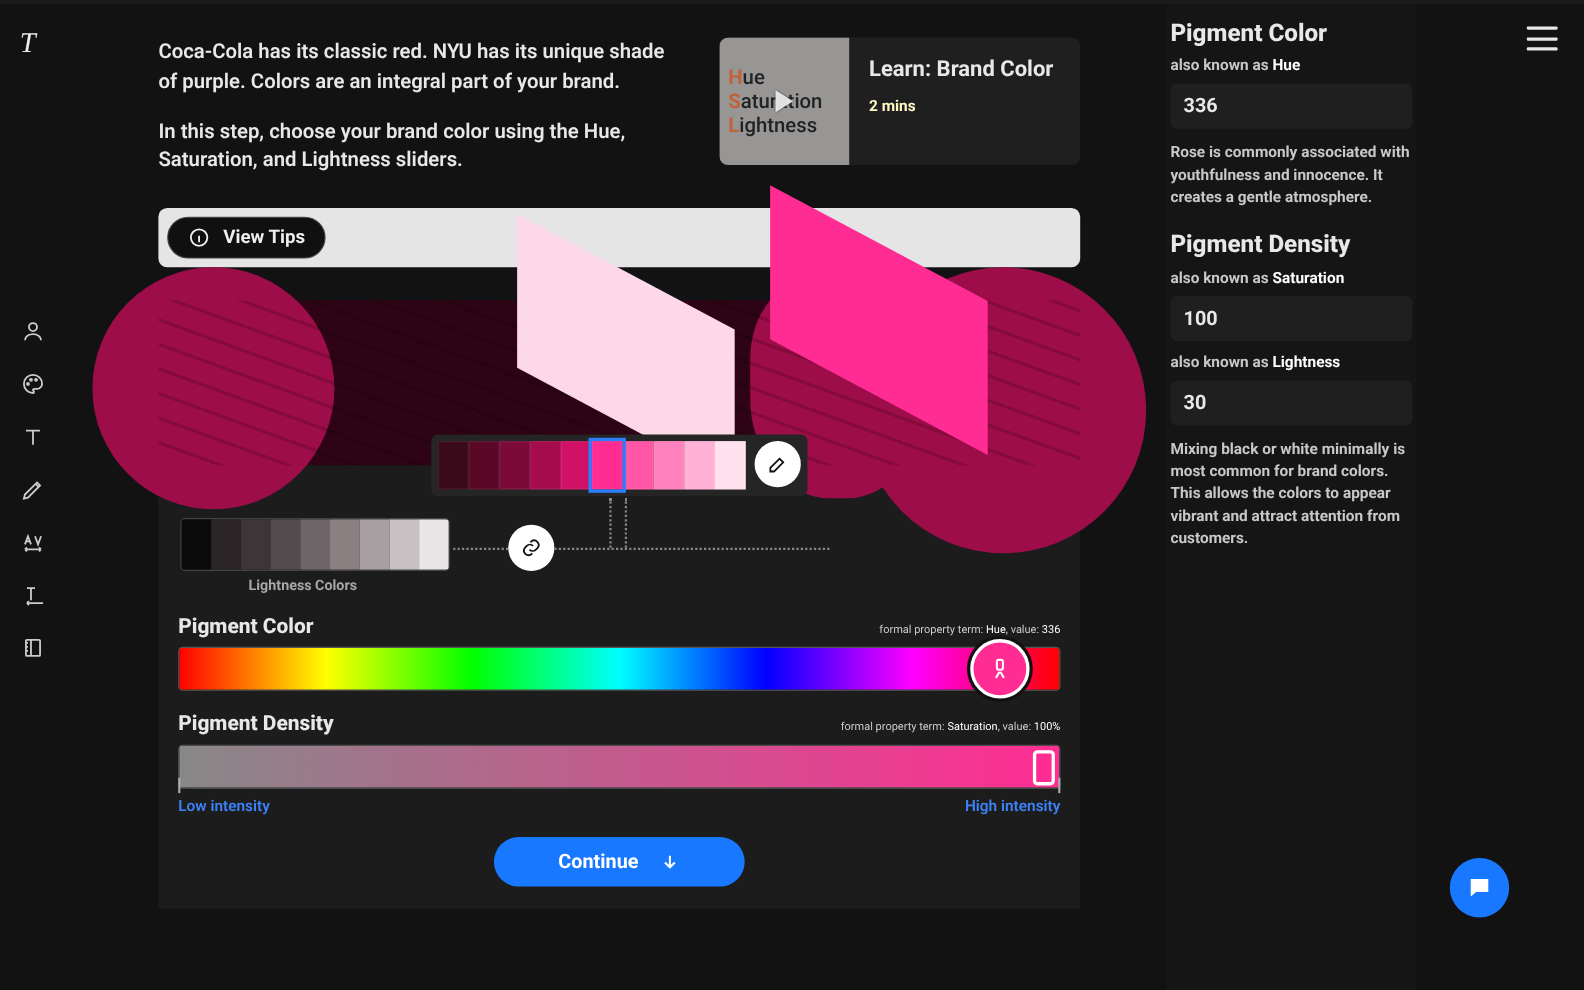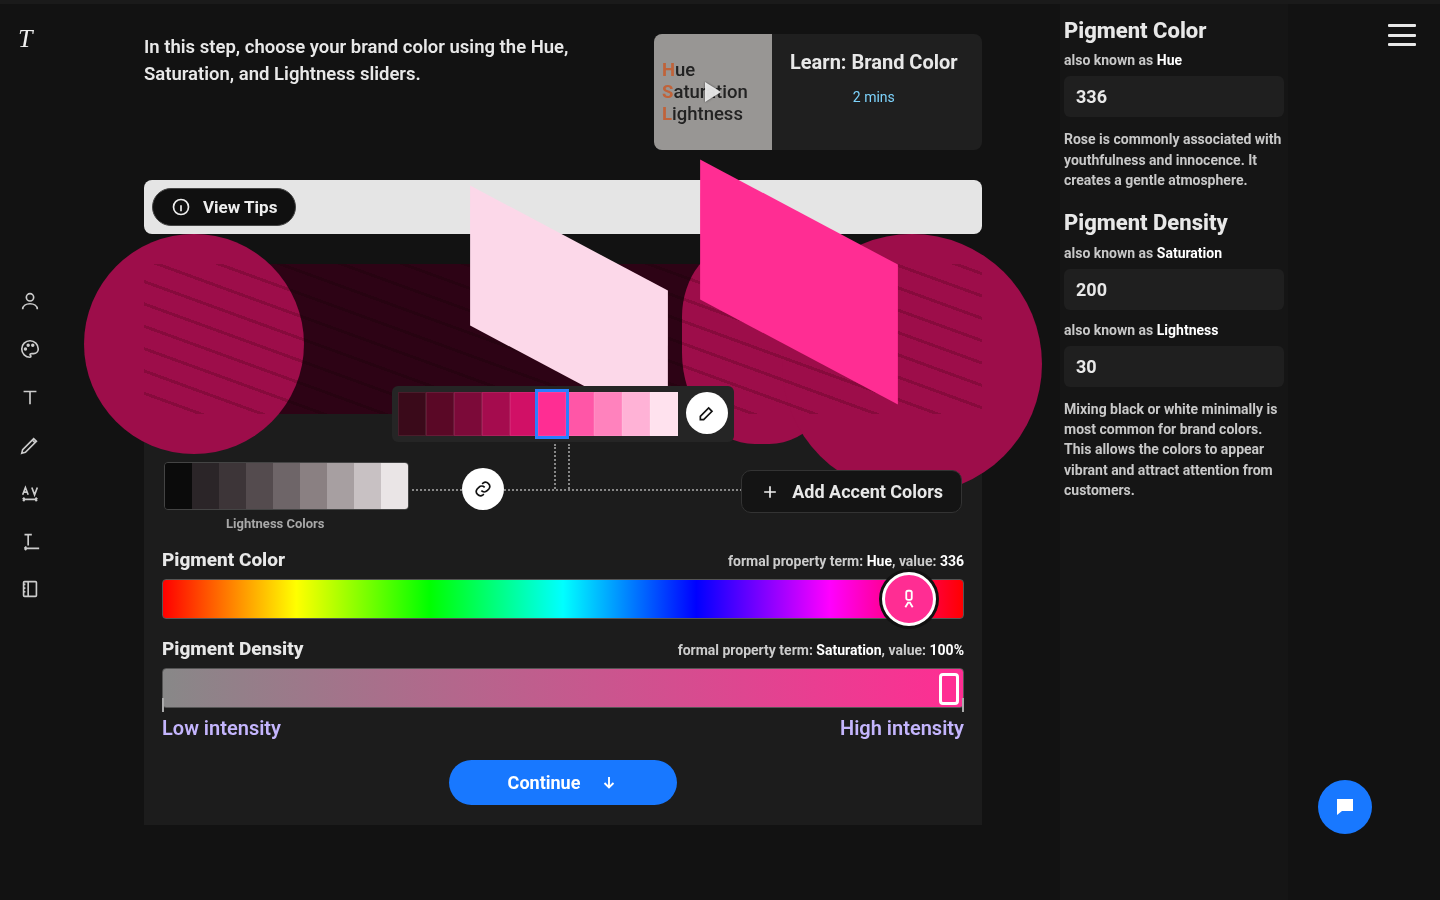--- a/index.html
+++ b/index.html
@@ -67,21 +67,21 @@
   font-size: 18.5px; font-weight: 550; color:#222; position:relative;
 }
 .learn-thumb .h::first-letter,.learn-thumb .s::first-letter,.learn-thumb .l::first-letter{ color:#c0633a; font-weight:700; }
 .learn-thumb .play {
   position:absolute; top:50%; left:50%; transform:translate(-50%,-50%);
   width:0;height:0;border-left:16px solid rgba(255,255,255,0.85);border-top:10px solid transparent;border-bottom:10px solid transparent;
   filter: drop-shadow(0 0 1px #333);
 }
 .learn-info { padding: 16px 18px; }
 .learn-title { font-size: 20px; font-weight: 700; line-height:1.25; }
-.learn-dur { margin-top: 14px; color:#7dd3fc; font-size:14px; font-weight:400;text-align:center; }
+.learn-dur { margin-top: 14px; color:#fef9c3; font-size:14px; font-weight:700; }
 .tips-bar {
   margin-top: 30px; background:#e5e5e5; border-radius:8px; padding:8px;
 }
 .view-tips {
   display:inline-flex; align-items:center; gap:12px;
   background:#101010; border:1px solid #444; border-radius:22px;
   padding:8px 18px; font-size:17px; font-weight:700; color:#eee;
 }
 .view-tips svg{width:20px;height:20px;stroke:#eee;fill:none;stroke-width:2;}
 .preview-area {
@@ -139,21 +139,21 @@
 }
 .add-accent svg{width:20px;height:20px;stroke:#eee;fill:none;stroke-width:2;}
 .dotted{ position:absolute; border-top:2px dotted #888; }
 .dotted.d1{ left:268px; top:45px; width:50px;}
 .dotted.d2{ left:360px; top:45px; width:250px;}
 .dotted.d3{ position:absolute; left:410px; top:0; height:45px; width:0; border-left:2px dotted #888; border-top:none;}
 .dotted.d4{ position:absolute; left:424px; top:0; height:45px; width:0; border-left:2px dotted #888; border-top:none;}
 .slider-section{ margin-top:48px; padding: 0 18px; }
 .slider-head{ display:flex; justify-content:space-between; align-items:baseline; margin-bottom:8px;}
 .slider-title{ font-size:19px; font-weight:800;}
-.slider-meta{ font-size:14px; font-weight:700; color:#ccc;}
+.slider-meta{ font-size:10px; font-weight:400; color:#ccc;}
 .slider-meta .em{ color:#fff;}
 .hue-track{
   height:40px; border:1px solid #555; border-radius:4px; position:relative;
   background: linear-gradient(90deg,
     hsl(0,100%,50%),hsl(30,100%,50%),hsl(60,100%,50%),hsl(90,100%,50%),
     hsl(120,100%,50%),hsl(150,100%,50%),hsl(180,100%,50%),hsl(210,100%,50%),
     hsl(240,100%,50%),hsl(270,100%,50%),hsl(300,100%,50%),hsl(330,100%,50%),hsl(360,100%,50%));
 }
 .hue-handle{
   position:absolute; top:50%; transform:translate(-50%,-50%);
@@ -164,21 +164,21 @@
 }
 .hue-handle svg{width:22px;height:22px;stroke:#fff;fill:none;stroke-width:2;}
 .sat-track{
   height:40px;border:1px solid #555;border-radius:4px;position:relative;margin-top:6px;
   background: linear-gradient(90deg,#888,#ff2d93);
 }
 .sat-handle{
   position:absolute; right:4px; top:4px; width:20px; height:32px;
   border:3px solid #fff; border-radius:4px; background:#ff2d93;
 }
-.intensity-labels{ display:flex;justify-content:space-between;font-size:20px;font-weight:650;color:#c4b5fd;margin-top:8px;}
+.intensity-labels{ display:flex;justify-content:space-between;font-size:14px;font-weight:650;color:#3b82f6;margin-top:8px;}
 .intensity-labels span{position:relative;}
 .intensity-labels span::before{content:"";position:absolute;width:2px;height:14px;background:#aaa;top:-18px;}
 .intensity-labels span:first-child::before{left:0;}
 .intensity-labels span:last-child::before{right:0;}
 .continue{
   display:flex;align-items:center;gap:20px;
   margin: 20px auto 0; width:228px; justify-content:center;
   background:#1878ff; color:#fff; font-size:18px; font-weight:700;
   padding:12px 24px; border-radius:26px;
 }
@@ -244,20 +244,21 @@
         <rect x="5" y="4" width="14" height="16" rx="1"></rect>
         <path d="M5 7h2M5 11h2M5 15h2M10 4v16"></path>
       </svg></div>
 </div>
 
 <div class="main">
 
 
   <div class="intro">
     <div class="intro-text">
+      <p>Coca-Cola has its classic red. NYU has its unique shade of purple. Colors are an integral part of your brand.</p>
       <p>In this step, choose your brand color using the Hue, Saturation, and Lightness sliders.</p>
     </div>
     <div class="learn-card">
       <div class="learn-thumb">
         <div class="h">Hue</div>
         <div class="s">Saturation</div>
         <div class="l">Lightness</div>
         <div class="play"></div>
       </div>
       <div class="learn-info">
@@ -323,26 +324,20 @@
       <div class="gray-label">Lightness Colors</div>
       <div class="link-circle">
         <svg viewBox="0 0 24 24">
             <path d="M10 14a5 5 0 0 0 7 0l2-2a5 5 0 0 0-7-7l-1 1M14 10a5 5 0 0 0-7 0l-2 2a5 5 0 0 0 7 7l1-1"></path>
           </svg>
       </div>
       <div class="dotted d1"></div>
         <div class="dotted d2"></div>
       <div class="dotted d3"></div>
         <div class="dotted d4"></div>
-      <div class="add-accent">
-        <svg viewBox="0 0 24 24">
-            <path d="M12 5v14M5 12h14"></path>
-          </svg>
-        <span>Add Accent Colors</span>
-      </div>
     </div>
 
     <div class="slider-section">
       <div class="slider-head">
         <div class="slider-title">Pigment Color</div>
         <div class="slider-meta">
           <span>formal property term: </span><span class="em">Hue</span><span>, value: </span><span class="em">336</span>
         </div>
       </div>
       <div class="hue-track">
@@ -381,21 +376,21 @@
 
 <div class="right-panel">
   <div class="right-panel-inner">
     <div class="rp-h">Pigment Color</div>
     <div class="rp-sub"><span>also known as </span><span class="em">Hue</span></div>
     <div class="rp-input">336</div>
     <div class="rp-desc">Rose is commonly associated with youthfulness and innocence. It creates a gentle atmosphere.</div>
 
     <div class="rp-h">Pigment Density</div>
     <div class="rp-sub"><span>also known as </span><span class="em">Saturation</span></div>
-    <div class="rp-input">200</div>
+    <div class="rp-input">100</div>
 
     <div class="rp-sub"><span>also known as </span><span class="em">Lightness</span></div>
     <div class="rp-input">30</div>
     <div class="rp-desc">Mixing black or white minimally is most common for brand colors. This allows the colors to appear vibrant and attract attention from customers.</div>
   </div>
 </div>
 
 <div class="chat-fab">
   <svg viewBox="0 0 24 24">
       <path d="M4 4h16v12H9l-5 4V4z"></path>

